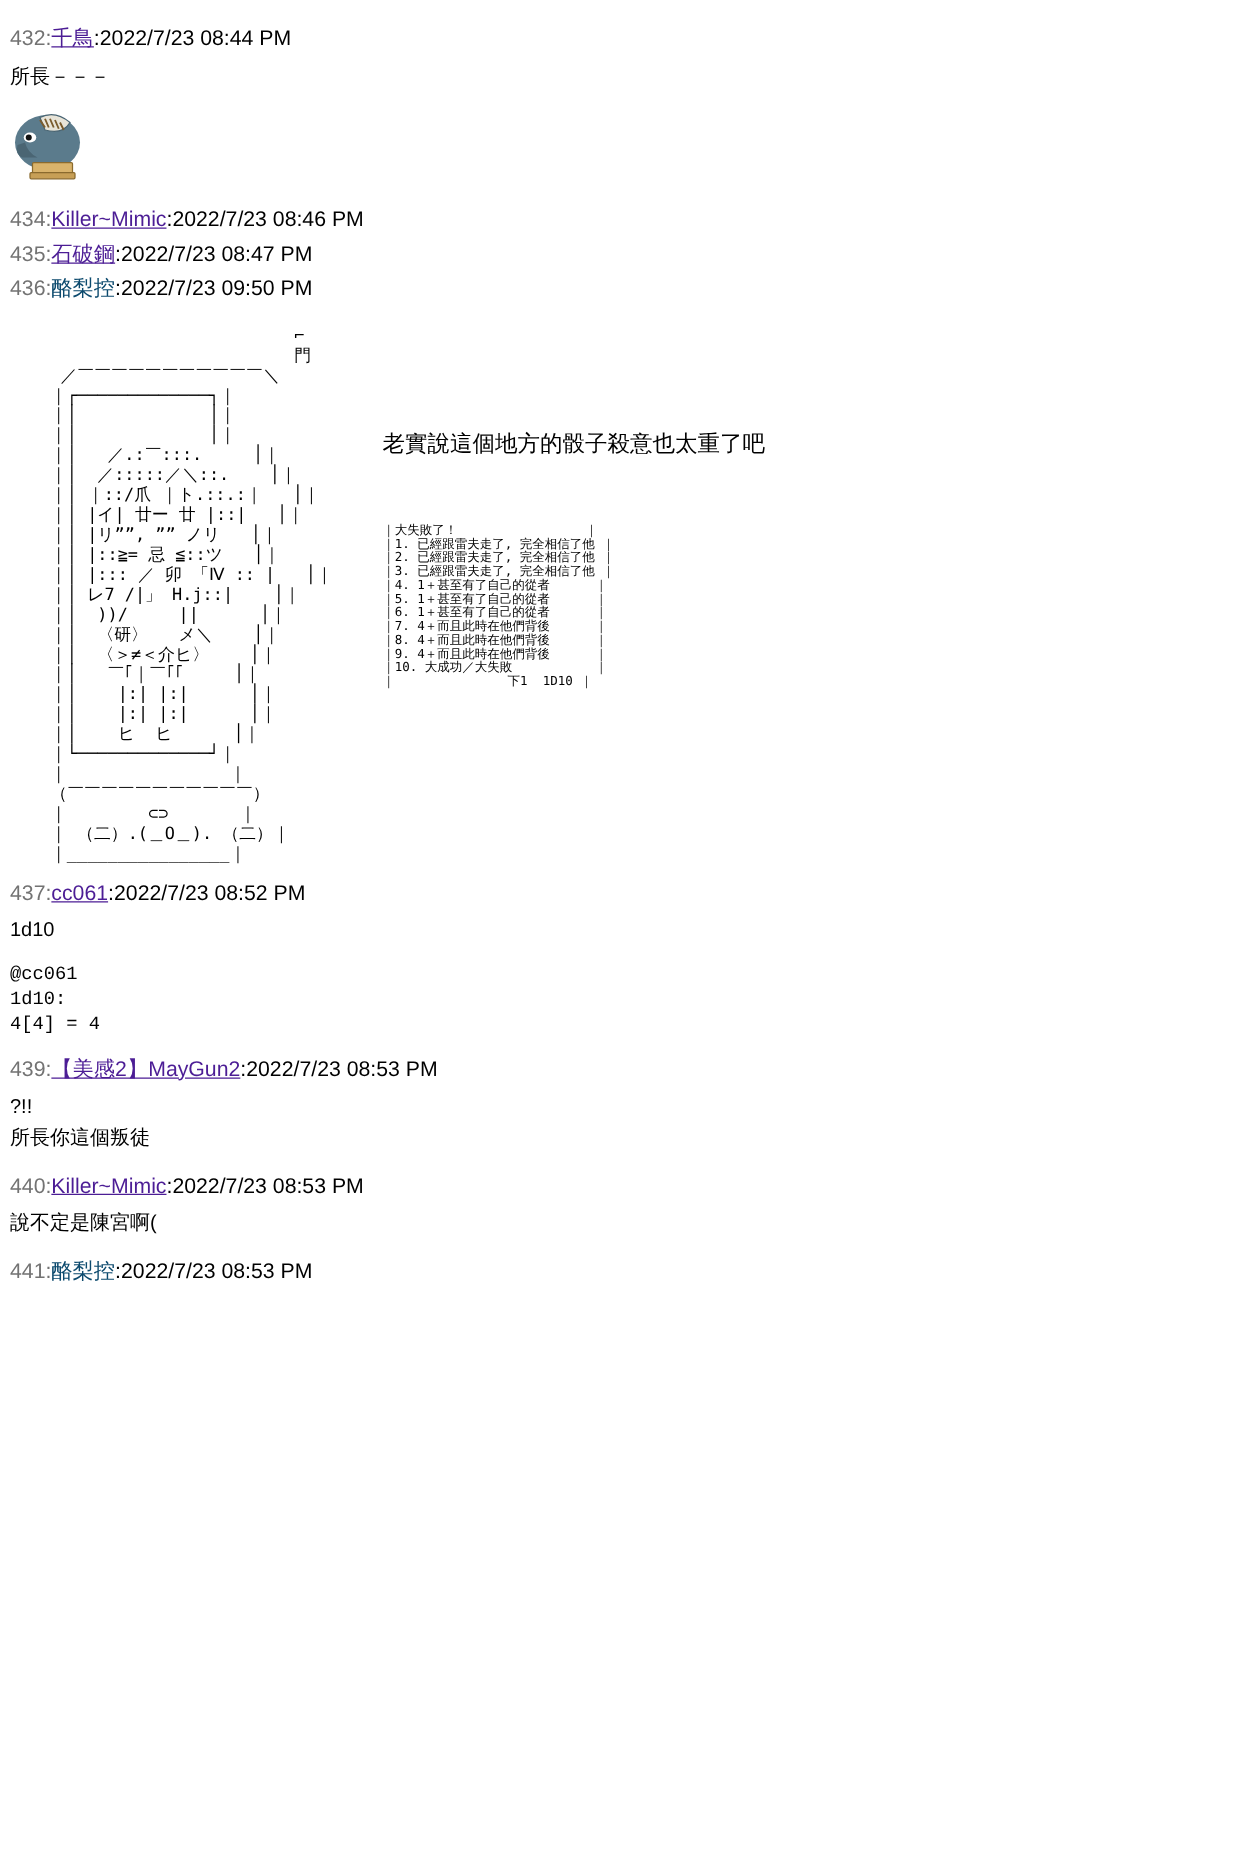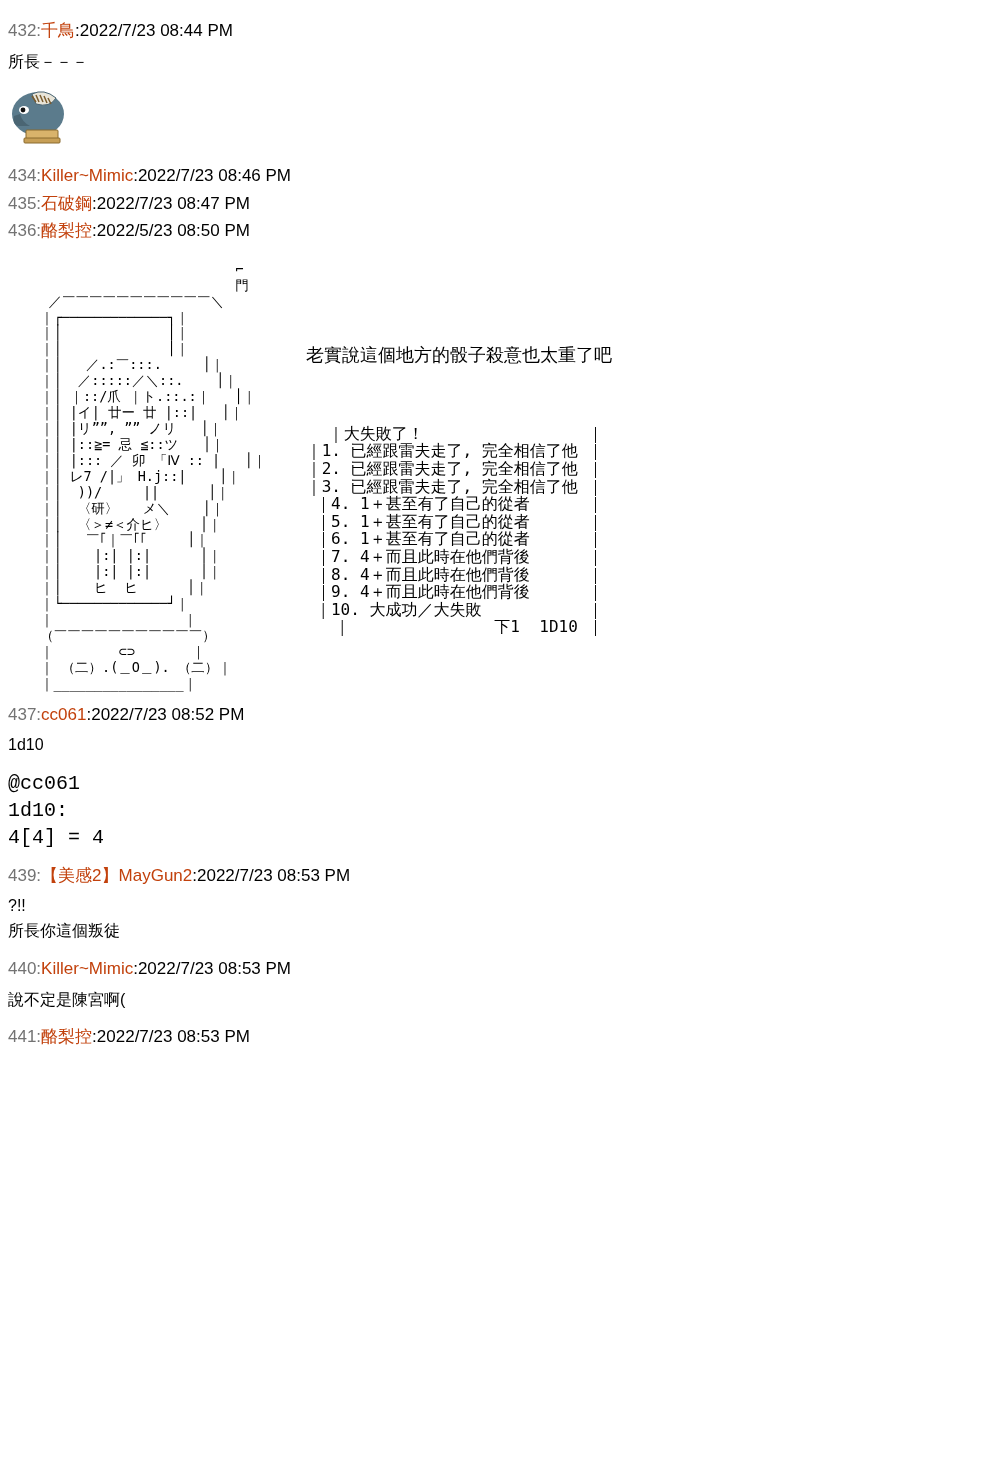--- a/index.html
+++ b/index.html
@@ -25,40 +25,41 @@
   .post-head {
     font-size: 17px;
     line-height: 1.5;
     white-space: nowrap;
     margin: 0 0 2px 0;
   }
   .post-num {
     color: #737373;
   }
   .post-name {
-    color: #c2410c;
+    color: #4c1d95;
+    text-decoration: underline;
     cursor: pointer;
   }
   .post-name.green {
-    color: #c2410c;
+    color: #0c4a6e;
     text-decoration: none;
     cursor: default;
   }
   .post-date {
     color: #000000;
   }
   .post-body {
     font-size: 16px;
     line-height: 1.55;
     margin: 6px 0 12px 0;
     white-space: pre-wrap;
   }
   .post-body.mono {
     font-family: "Liberation Mono", monospace;
-    font-size: 20px;
+    font-size: 15px;
     line-height: 1.35;
     white-space: pre;
   }
   .aa-block {
     font-family: "DejaVu Sans Mono", monospace;
     font-size: 13.5px;
     line-height: 1.18;
     white-space: pre;
     letter-spacing: 0px;
     margin: 0;
@@ -80,25 +81,24 @@
     padding-left: 40px;
     padding-top: 80px;
   }
   .aa-comment {
     font-size: 18px;
     line-height: 1.5;
     margin: 0 0 40px 0;
   }
   .dice-panel {
     font-family: "DejaVu Sans Mono", monospace;
-    font-size: 16px;
+    font-size: 10px;
     line-height: 1.1;
     white-space: pre;
     display: inline-block;
-    text-align: right;
   }
 </style>
 </head>
 <body>
 
 <div class="thread">
 
   <div class="post">
     <div class="post-head"><span class="post-num">432:</span><span class="post-name">千鳥</span><span class="post-date">:2022/7/23 08:44 PM</span></div>
     <div class="post-body">所長－－－</div>
@@ -121,21 +121,21 @@
 
   <div class="post">
     <div class="post-head"><span class="post-num">434:</span><span class="post-name">Killer~Mimic</span><span class="post-date">:2022/7/23 08:46 PM</span></div>
   </div>
 
   <div class="post">
     <div class="post-head"><span class="post-num">435:</span><span class="post-name">石破鋼</span><span class="post-date">:2022/7/23 08:47 PM</span></div>
   </div>
 
   <div class="post">
-    <div class="post-head"><span class="post-num">436:</span><span class="post-name green">酪梨控</span><span class="post-date">:2022/5/23 08:50 PM</span></div>
+    <div class="post-head"><span class="post-num">436:</span><span class="post-name green">酪梨控</span><span class="post-date">:2022/7/23 09:50 PM</span></div>
     <div class="aa-row">
       <div class="aa-left">
         <pre class="aa-block">                          ⌐
                           門
    ／￣￣￣￣￣￣￣￣￣￣￣＼
   ｜┌─────────────┐｜
   ｜│             │｜
   ｜│             │｜
   ｜│   ／.:￣:::.     │｜
   ｜│  ／:::::／＼::.    │｜

